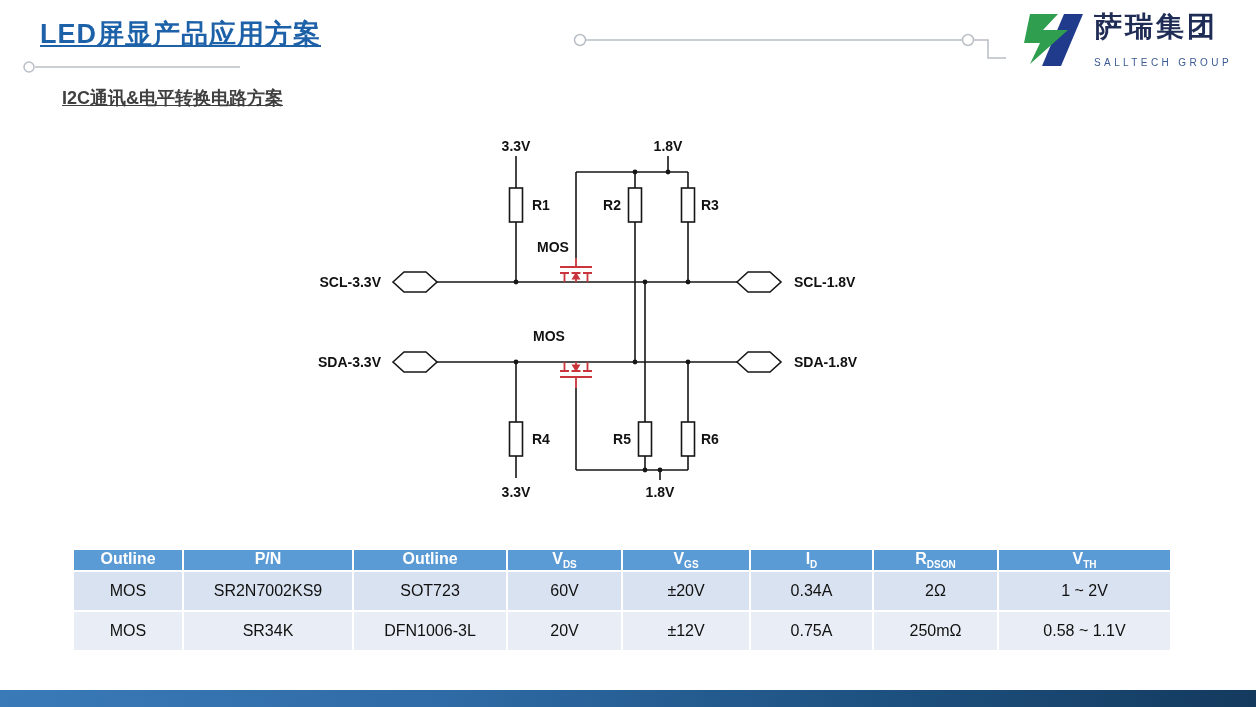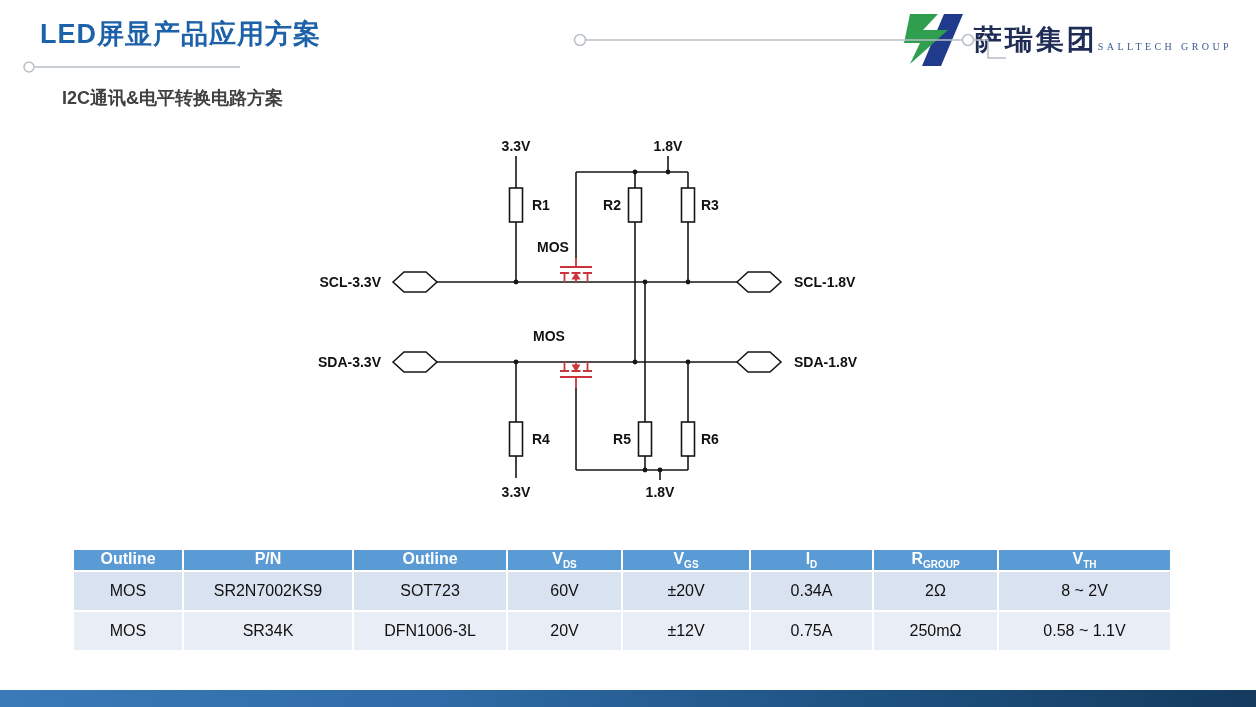--- a/index.html
+++ b/index.html
@@ -1,24 +1,24 @@
 <!DOCTYPE html>
 <html><head>
 <meta charset="utf-8">
 <style>
   html,body{margin:0;padding:0;}
   body{width:1256px;height:707px;position:relative;background:#ffffff;overflow:hidden;
        font-family:"Liberation Sans","DejaVu Sans",sans-serif;}
-  .abs{position:absolute;}
+  .abs{position:absolute;text-decoration:underline;}
   .slide-title{left:40px;top:16px;font-size:27px;font-weight:bold;color:#1d61a8;letter-spacing:1px;}
   .slide-subtitle{left:62px;top:86px;font-size:18px;font-weight:bold;color:#404040;}
   .logo{position:absolute;right:24px;top:12px;display:flex;align-items:center;gap:10px;}
-  .logo-text{display:flex;flex-direction:row;}
+  .logo-text{display:flex;flex-direction:column;}
   .logo-name{font-size:28px;font-weight:bold;color:#1f2c55;letter-spacing:3px;line-height:1.05;}
-  .logo-sub{font-size:10px;color:#3a5a94;letter-spacing:3.4px;margin-top:16px;font-family:Liberation Serif, serif;}
+  .logo-sub{font-size:10px;color:#3a5a94;letter-spacing:3.4px;margin-top:16px;}
   svg.layer{position:absolute;left:0;top:0;pointer-events:none;}
   svg text{font-family:"Liberation Sans","DejaVu Sans",sans-serif;font-weight:bold;fill:#111111;font-size:14px;}
   table.spec{position:absolute;left:72px;top:548px;border-collapse:separate;border-spacing:2px;table-layout:fixed;}
   .spec th{background:#5b9bd5;color:#ffffff;font-weight:bold;font-size:16px;height:16px;text-align:center;padding:0;}
   .spec td{font-size:16px;color:#111111;height:38px;text-align:center;padding:0;}
   .spec sub{font-size:10px;}
   .spec tr.band-a td{background:#d9e2f0;}
   .spec tr.band-b td{background:#e9eef6;}
   .bottom-bar{position:absolute;left:0;bottom:0;width:1256px;height:17px;
       background:linear-gradient(90deg,#3a7ab8 0%,#2f6ba6 35%,#1d5180 70%,#143a5e 100%);}
@@ -156,34 +156,34 @@
       <col style="width:171px">
   </colgroup>
   <thead>
     <tr>
       <th><span>Outline</span><sub></sub></th>
       <th><span>P/N</span><sub></sub></th>
       <th><span>Outline</span><sub></sub></th>
       <th><span>V</span><sub>DS</sub></th>
       <th><span>V</span><sub>GS</sub></th>
       <th><span>I</span><sub>D</sub></th>
-      <th><span>R</span><sub>GROUP</sub></th>
+      <th><span>R</span><sub>DSON</sub></th>
       <th><span>V</span><sub>TH</sub></th>
     </tr>
   </thead>
   <tbody>
     <tr class="band-a">
       <td>MOS</td>
       <td>SR2N7002KS9</td>
       <td>SOT723</td>
       <td>60V</td>
       <td>±20V</td>
       <td>0.34A</td>
       <td>2Ω</td>
-      <td>8 ~ 2V</td>
+      <td>1 ~ 2V</td>
     </tr>
     <tr class="band-b">
       <td>MOS</td>
       <td>SR34K</td>
       <td>DFN1006-3L</td>
       <td>20V</td>
       <td>±12V</td>
       <td>0.75A</td>
       <td>250mΩ</td>
       <td>0.58 ~ 1.1V</td>

